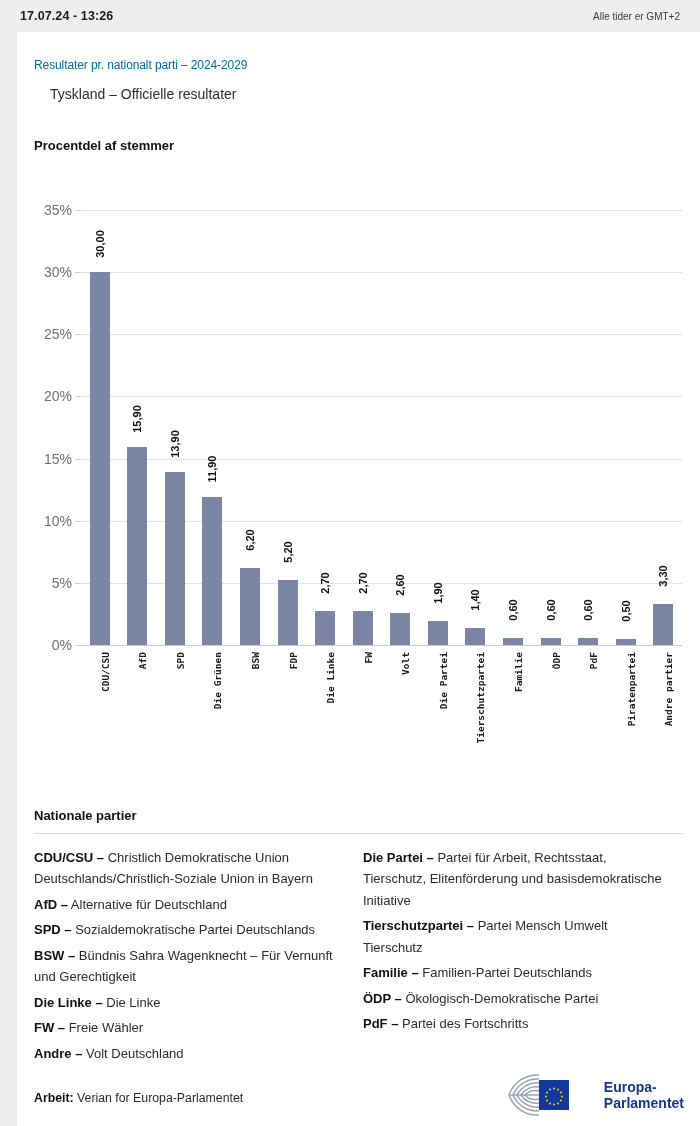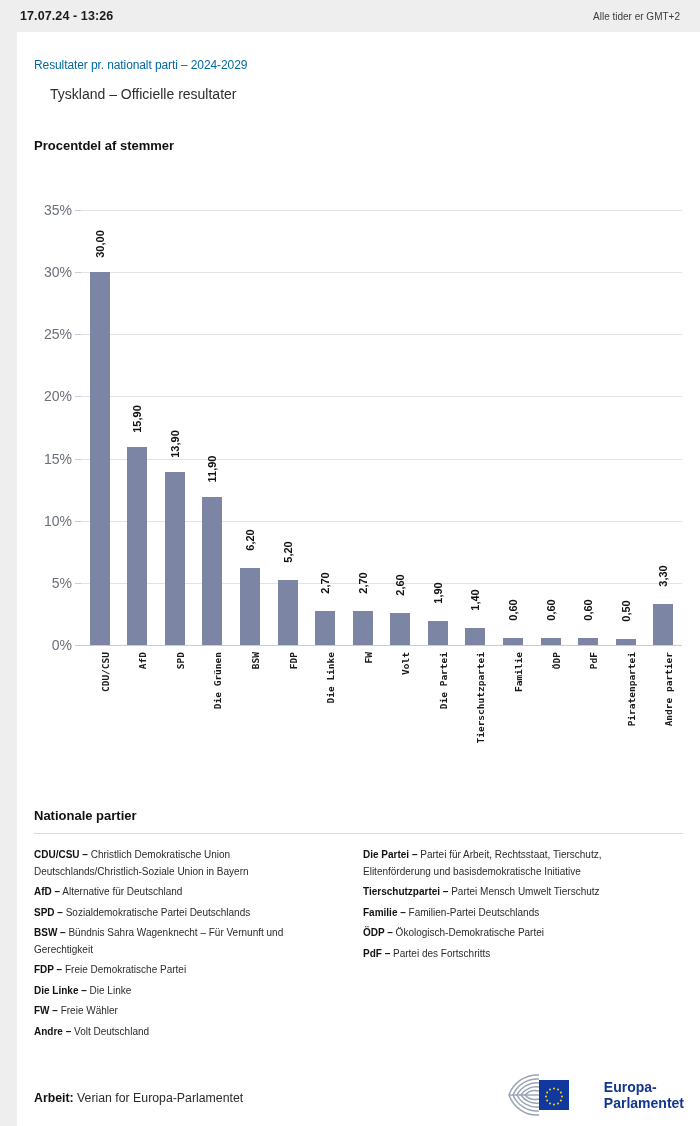--- a/index.html
+++ b/index.html
@@ -122,21 +122,21 @@
     position: absolute; left: 17px; top: 801px;
     width: 649px; height: 1px; background: #d9d9d9;
   }
   .legend {
     position: absolute; left: 17px; top: 815px;
     width: 649px;
     display: flex; gap: 24px;
   }
   .legend-col { width: 305px; }
   .legend-item {
-    font-size: 10px; line-height: 1.65;
+    font-size: 13px; line-height: 1.65;
     color: #2b2b2b;
     margin-bottom: 4px;
   }
   .legend-item b { color: #111111; font-weight: bold; }
 
   
   .source {
     position: absolute; left: 17px; top: 1059px;
     font-size: 12.3px; color: #2b2b2b;
   }
@@ -320,21 +320,20 @@
   </div>
 
   <div class="legend-title">Nationale partier</div>
   <div class="legend-rule"></div>
   <div class="legend" id="legend">
       <div class="legend-col">
         <div class="legend-item"><b>CDU/CSU –</b><span> Christlich Demokratische Union Deutschlands/Christlich-Soziale Union in Bayern</span></div>
         <div class="legend-item"><b>AfD –</b><span> Alternative für Deutschland</span></div>
         <div class="legend-item"><b>SPD –</b><span> Sozialdemokratische Partei Deutschlands</span></div>
         <div class="legend-item"><b>BSW –</b><span> Bündnis Sahra Wagenknecht – Für Vernunft und Gerechtigkeit</span></div>
-        <div class="legend-item"><b>FDP –</b><span> Freie Demokratische Partei</span></div>
         <div class="legend-item"><b>Die Linke –</b><span> Die Linke</span></div>
         <div class="legend-item"><b>FW –</b><span> Freie Wähler</span></div>
         <div class="legend-item"><b>Andre –</b><span> Volt Deutschland</span></div>
       </div>
       <div class="legend-col">
         <div class="legend-item"><b>Die Partei –</b><span> Partei für Arbeit, Rechtsstaat, Tierschutz, Elitenförderung und basisdemokratische Initiative</span></div>
         <div class="legend-item"><b>Tierschutzpartei –</b><span> Partei Mensch Umwelt Tierschutz</span></div>
         <div class="legend-item"><b>Familie –</b><span> Familien-Partei Deutschlands</span></div>
         <div class="legend-item"><b>ÖDP –</b><span> Ökologisch-Demokratische Partei</span></div>
         <div class="legend-item"><b>PdF –</b><span> Partei des Fortschritts</span></div>

